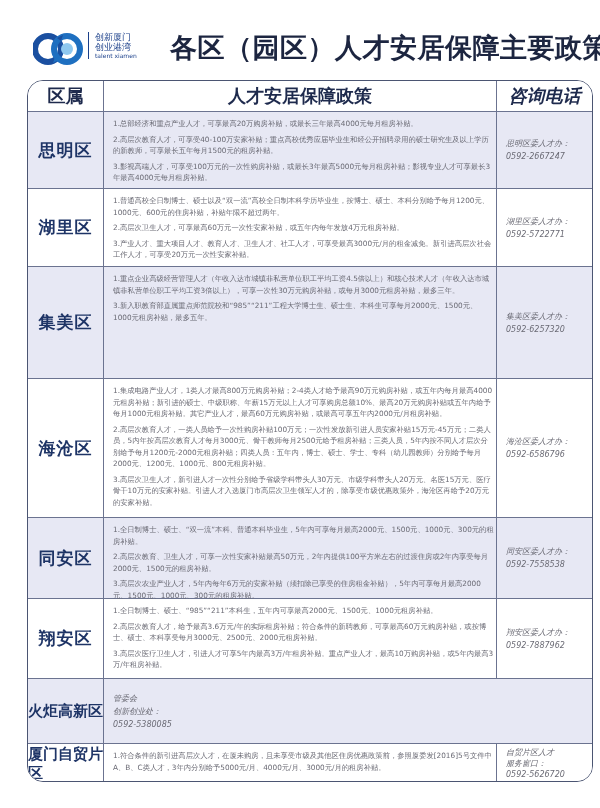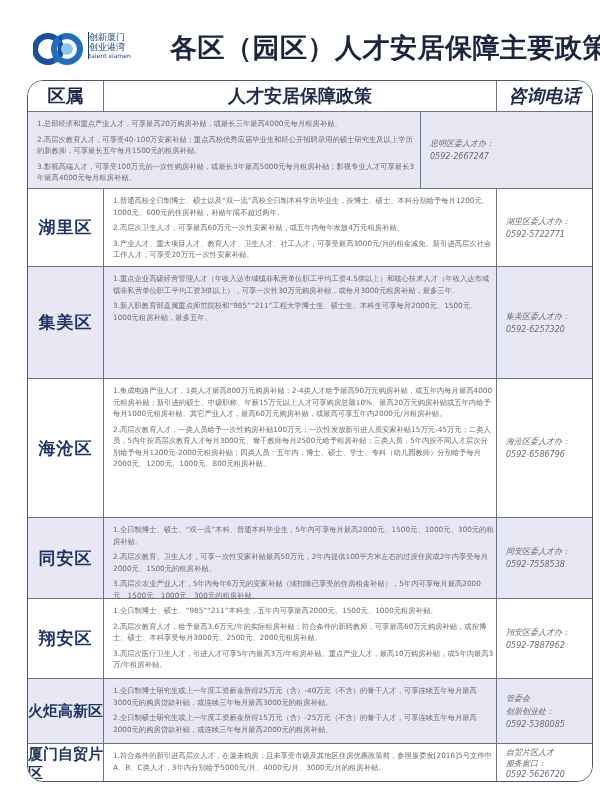--- a/index.html
+++ b/index.html
@@ -3,21 +3,21 @@
 <meta charset="utf-8">
 <style>
   html, body { margin: 0; padding: 0; }
   body {
     width: 600px; height: 808px; background: #ffffff; position: relative; overflow: hidden;
     font-family: "DejaVu Sans", "Liberation Sans", sans-serif;
     color: #2f3a55;
   }
   .header { position: absolute; left: 0; top: 0; width: 600px; height: 80px; }
   .logo { position: absolute; left: 33px; top: 32px; width: 50px; height: 34px; }
-  .logo-text { position: absolute; left: 88px; top: 32px; border-left: 1px solid #1a3f8a; padding-left: 0;
+  .logo-text { position: absolute; left: 88px; top: 32px; border-left: 1px solid #1a3f8a; padding-left: 6px;
     font-size: 9px; line-height: 10px; color: #1a3f8a; }
   .logo-text .en { font-size: 6px; line-height: 7px; }
   .title { position: absolute; left: 170px; top: 30px; font-family: "DejaVu Serif", "Liberation Serif", serif;
     font-weight: bold; font-size: 27px; color: #1c2540; letter-spacing: 0.5px; white-space: nowrap; }
 
   .table { position: absolute; left: 27px; top: 80px; width: 566px; height: 702px;
     border: 1.5px solid #4b5572; border-radius: 16px; overflow: hidden; box-sizing: border-box; }
   .row { display: flex; border-top: 1px solid #6b7390; box-sizing: border-box; }
   .row.head { border-top: none; background: #ffffff; height: 30px; }
   .row.lav { background: #e7e8f4; }
@@ -51,20 +51,23 @@
 </div>
 
 <div class="table">
   <div class="row head">
     <div class="c1">区属</div>
     <div class="c2" style="display:flex;align-items:center;justify-content:center;">人才安居保障政策</div>
     <div class="c3">咨询电话</div>
   </div>
 
   <div class="row lav" style="height:77px">
+    <div class="c1">
+        <span class="district">思明区</span>
+      </div>
     <div class="c2">
       <p class="policy">1.总部经济和重点产业人才，可享最高20万购房补贴，或最长三年最高4000元每月租房补贴。</p>
       <p class="policy">2.高层次教育人才，可享受40-100万安家补贴；重点高校优秀应届毕业生和经公开招聘录用的硕士研究生及以上学历的新教师，可享最长五年每月1500元的租房补贴。</p>
       <p class="policy">3.影视高端人才，可享受100万元的一次性购房补贴，或最长3年最高5000元每月租房补贴；影视专业人才可享最长3年最高4000元每月租房补贴。</p>
     </div>
     <div class="c3">
         <div class="contact">
       <div>思明区委人才办：</div>
       <div>0592-2667247</div>
     </div>
@@ -104,20 +107,21 @@
       </div>
   </div>
 
   <div class="row white" style="height:139px">
     <div class="c1">
         <span class="district">海沧区</span>
       </div>
     <div class="c2">
       <p class="policy">1.集成电路产业人才，1类人才最高800万元购房补贴；2-4类人才给予最高90万元购房补贴，或五年内每月最高4000元租房补贴；新引进的硕士、中级职称、年薪15万元以上人才可享购房总额10%、最高20万元购房补贴或五年内给予每月1000元租房补贴。其它产业人才，最高60万元购房补贴，或最高可享五年内2000元/月租房补贴。</p>
       <p class="policy">2.高层次教育人才，一类人员给予一次性购房补贴100万元；一次性发放新引进人员安家补贴15万元-45万元；二类人员，5内年按高层次教育人才每月3000元、骨干教师每月2500元给予租房补贴；三类人员，5年内按不同人才层次分别给予每月1200元-2000元租房补贴；四类人员：五年内，博士、硕士、学士、专科（幼儿园教师）分别给予每月2000元、1200元、1000元、800元租房补贴。</p>
+      <p class="policy">3.高层次卫生人才，新引进人才一次性分别给予省级学科带头人30万元、市级学科带头人20万元、名医15万元、医疗骨干10万元的安家补贴。引进人才入选厦门市高层次卫生领军人才的，除享受市级优惠政策外，海沧区再给予20万元的安家补贴。</p>
     </div>
     <div class="c3">
         <div class="contact">
       <div>海沧区委人才办：</div>
       <div>0592-6586796</div>
     </div>
       </div>
   </div>
 
   <div class="row lav" style="height:81px">
@@ -151,24 +155,20 @@
       <div>翔安区委人才办：</div>
       <div>0592-7887962</div>
     </div>
       </div>
   </div>
 
   <div class="row lav" style="height:65px">
     <div class="c1">
         <span class="district small">火炬高新区</span>
       </div>
-    <div class="c2">
-      <p class="policy">1.全日制博士研究生或上一年度工资薪金所得25万元（含）-40万元（不含）的骨干人才，可享连续五年每月最高3000元的购房贷款补贴，或连续三年每月最高3000元的租房补贴。</p>
-      <p class="policy">2.全日制硕士研究生或上一年度工资薪金所得15万元（含）-25万元（不含）的骨干人才，可享连续五年每月最高2000元的购房贷款补贴，或连续三年每月最高2000元的租房补贴。</p>
-    </div>
     <div class="c3">
         <div class="contact">
       <div>管委会</div>
       <div>创新创业处：</div>
       <div>0592-5380085</div>
     </div>
       </div>
   </div>
 
   <div class="row white" style="height:40px">

